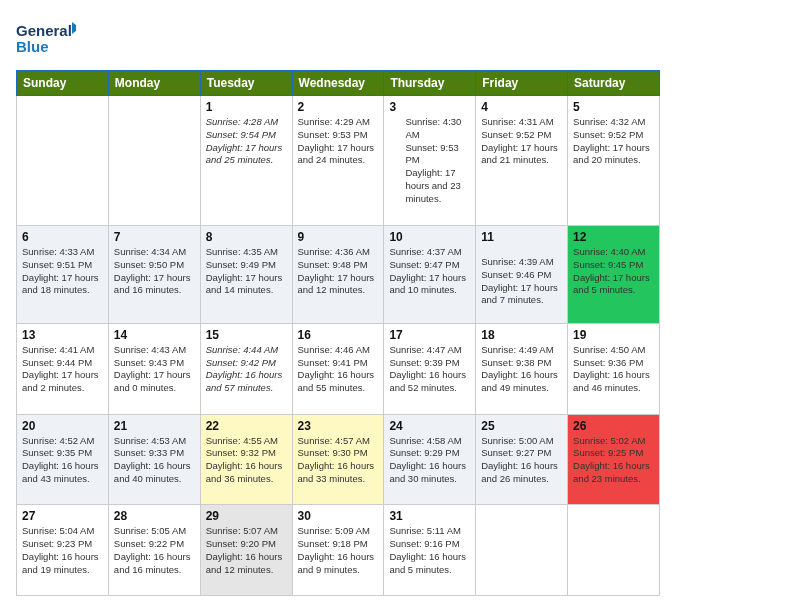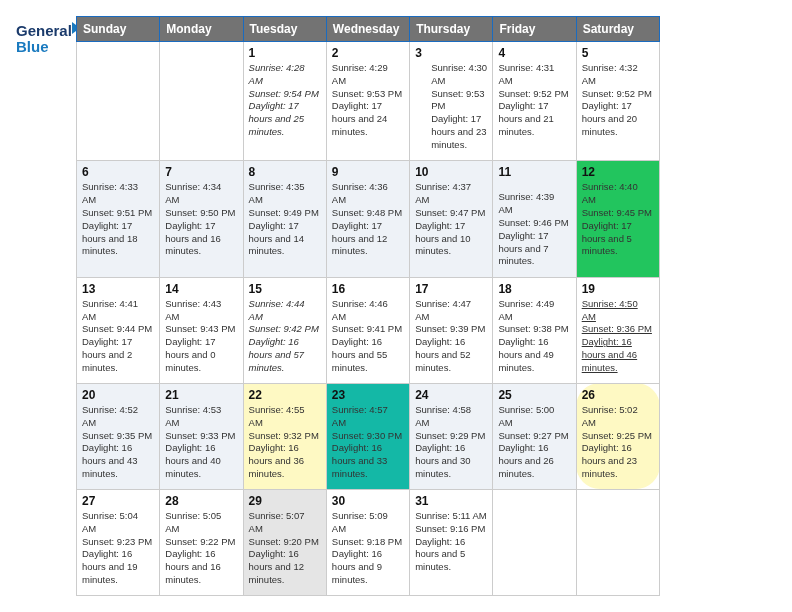--- a/index.html
+++ b/index.html
@@ -9,20 +9,21 @@
       background: #fff;
       font-family: Arial, sans-serif;
       font-size: 11px;
       overflow: hidden;
     }
     .page {
       width: 676px;
       height: 612px;
       padding: 16px;
       display: flex;
+      flex-direction: column;
     }
     .header {
       display: flex;
       justify-content: space-between;
       align-items: flex-start;
       margin-bottom: 10px;
     }
     .logo {
       display: flex;
       align-items: center;
@@ -79,21 +80,21 @@
     .empty {
       background: #f9f9f9;
     }
     tr:nth-child(odd) td {
       background: #fff;
     }
     tr:nth-child(even) td {
       background: #f0f4f8;
     }
     .calendar thead tr th {
-      background: #737373;
+      background: #4d7c0f;
     }
   </style>
 </head>
 <body>
 
 <div class="page">
   <div class="header">
     <div class="logo">
     <svg width="60" height="44" viewBox="0 0 60 44">
       <text x="0" y="20" font-size="15" font-weight="bold" fill="#1a3a6b" font-family="Arial">General</text>
@@ -230,21 +231,21 @@
 Daylight: 16 hours and 52 minutes.</div>
           </td>
           <td style="background: rgb(255, 255, 255);">
             <span class="day-num">18</span>
             <div class="day-info" style="white-space: pre-line;">Sunrise: 4:49 AM
 Sunset: 9:38 PM
 Daylight: 16 hours and 49 minutes.</div>
           </td>
           <td style="background: rgb(255, 255, 255);">
             <span class="day-num">19</span>
-            <div class="day-info" style="white-space: pre-line; text-decoration: underline;">Sunrise: 4:50 AM
+            <div class="day-info" style="white-space: pre-line;">Sunrise: 4:50 AM
 Sunset: 9:36 PM
 Daylight: 16 hours and 46 minutes.</div>
           </td>
         </tr>
         <tr>
           <td style="background: rgb(238, 242, 247);">
             <span class="day-num">20</span>
             <div class="day-info" style="white-space: pre-line;">Sunrise: 4:52 AM
 Sunset: 9:35 PM
 Daylight: 16 hours and 43 minutes.</div>
@@ -254,39 +255,39 @@
             <div class="day-info" style="white-space: pre-line;">Sunrise: 4:53 AM
 Sunset: 9:33 PM
 Daylight: 16 hours and 40 minutes.</div>
           </td>
           <td style="background: #fef9c3;">
             <span class="day-num">22</span>
             <div class="day-info" style="white-space: pre-line;">Sunrise: 4:55 AM
 Sunset: 9:32 PM
 Daylight: 16 hours and 36 minutes.</div>
           </td>
-          <td style="background: #14b8a6;">
+          <td style="background: #fef9c3;">
             <span class="day-num">23</span>
             <div class="day-info" style="white-space: pre-line;">Sunrise: 4:57 AM
 Sunset: 9:30 PM
 Daylight: 16 hours and 33 minutes.</div>
           </td>
           <td style="background: rgb(238, 242, 247);">
             <span class="day-num">24</span>
             <div class="day-info" style="white-space: pre-line;">Sunrise: 4:58 AM
 Sunset: 9:29 PM
 Daylight: 16 hours and 30 minutes.</div>
           </td>
           <td style="background: rgb(238, 242, 247);">
             <span class="day-num">25</span>
             <div class="day-info" style="white-space: pre-line;">Sunrise: 5:00 AM
 Sunset: 9:27 PM
 Daylight: 16 hours and 26 minutes.</div>
           </td>
-          <td style="background: #fef9c3; border-radius: 24px;">
+          <td style="background: #ef4444;">
             <span class="day-num">26</span>
             <div class="day-info" style="white-space: pre-line;">Sunrise: 5:02 AM
 Sunset: 9:25 PM
 Daylight: 16 hours and 23 minutes.</div>
           </td>
         </tr>
         <tr>
           <td style="background: rgb(255, 255, 255);">
             <span class="day-num">27</span>
             <div class="day-info" style="white-space: pre-line;">Sunrise: 5:04 AM

